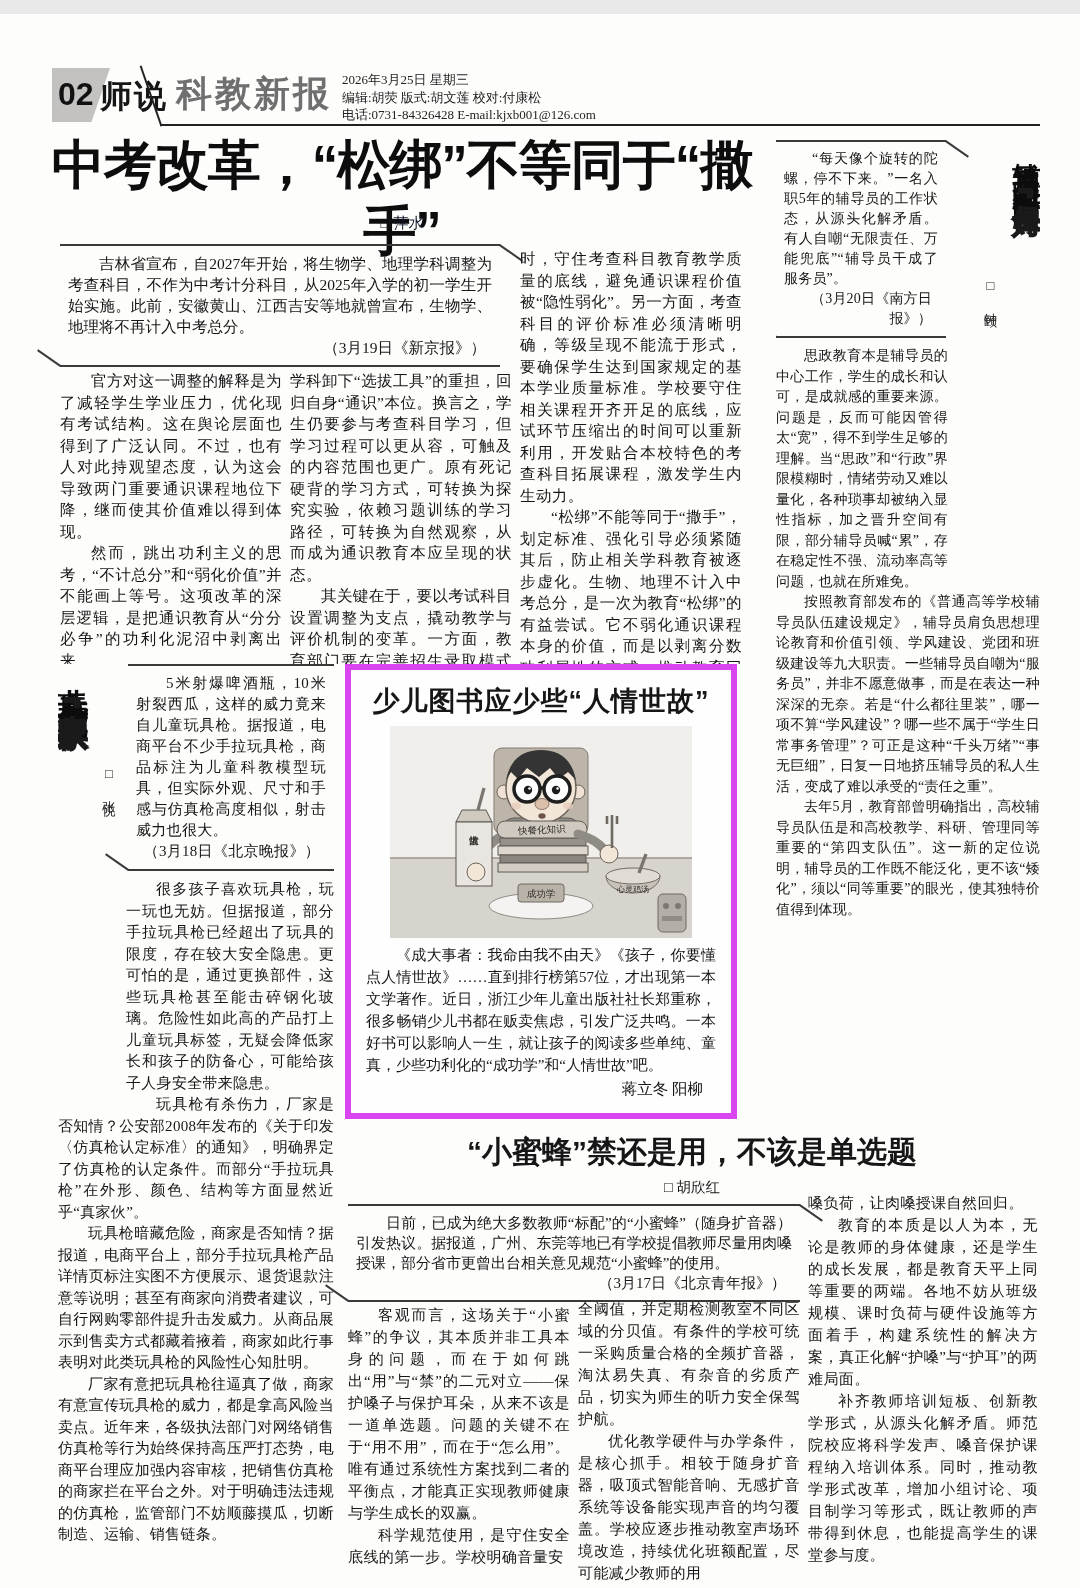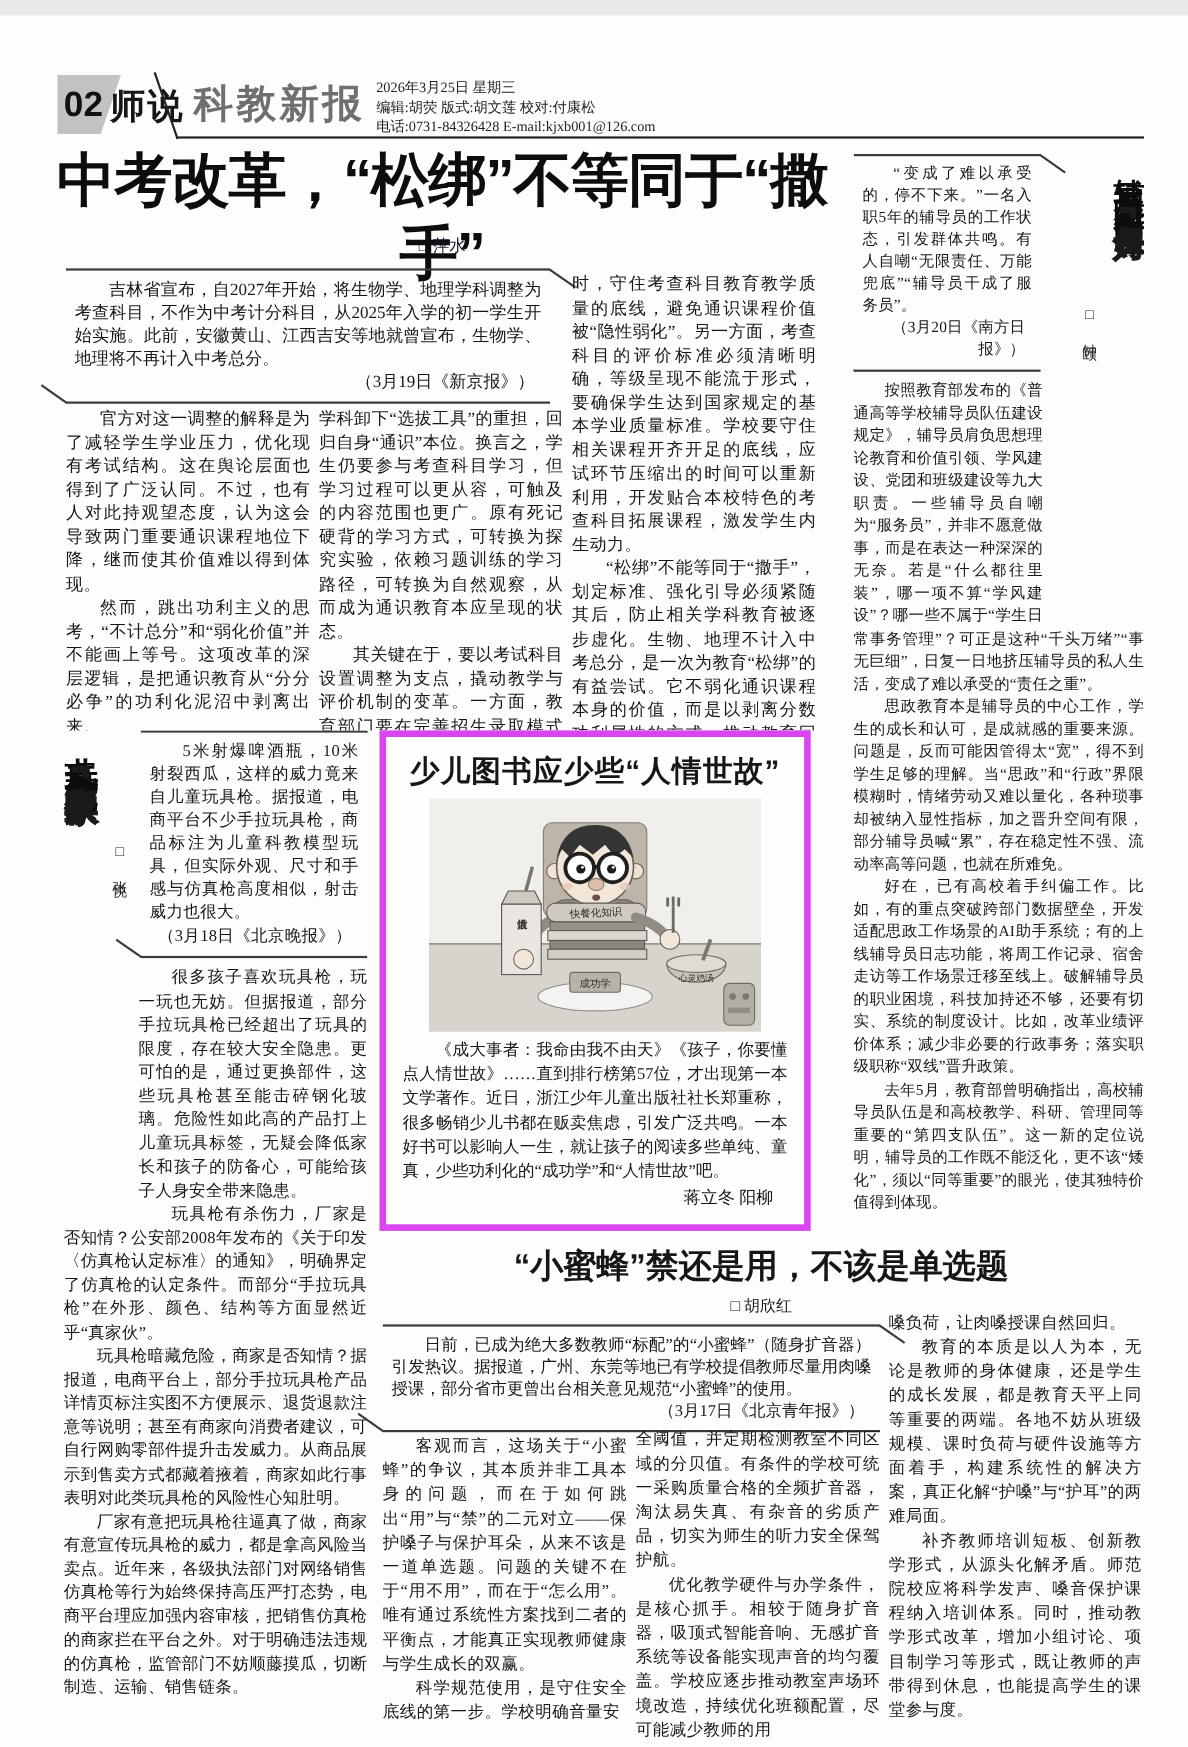--- a/index.html
+++ b/index.html
@@ -122,26 +122,25 @@
       <p>“松绑”不能等同于“撒手”，划定标准、强化引导必须紧随其后，防止相关学科教育被逐步虚化。生物、地理不计入中考总分，是一次为教育“松绑”的有益尝试。它不弱化通识课程本身的价值，而是以剥离分数功利属性的方式，推动教育回归育人本质。</p>
     </div>
   </div>
 
   <div class="coach jt">
     <div class="coach-float">
       <div class="vt-title"><span>辅导员不是随时待命的</span><span class="hollow">『保姆』</span></div>
       <div class="vt-author">□ 钟颐</div>
     </div>
     <div class="lead-box jt">
-      <p>“变成了难以承受的，停不下来。”一名入职5年的辅导员的工作状态，引发群体共鸣。有人自嘲“无限责任、万能兜底”“辅导员干成了服务员”。</p>
+      <p>“每天像个旋转的陀螺，停不下来。”一名入职5年的辅导员的工作状态，从源头化解矛盾。有人自嘲“无限责任、万能兜底”“辅导员干成了服务员”。</p>
       <span class="src">（3月20日《南方日报》）</span>
     </div>
+    <p>思政教育本是辅导员的中心工作，学生的成长和认可，是成就感的重要来源。问题是，反而可能因管得太“宽”，得不到学生足够的理解。当“思政”和“行政”界限模糊时，情绪劳动又难以量化，各种琐事却被纳入显性指标，加之晋升空间有限，部分辅导员喊“累”，存在稳定性不强、流动率高等问题，也就在所难免。</p>
     <p>按照教育部发布的《普通高等学校辅导员队伍建设规定》，辅导员肩负思想理论教育和价值引领、学风建设、党团和班级建设等九大职责。一些辅导员自嘲为“服务员”，并非不愿意做事，而是在表达一种深深的无奈。若是“什么都往里装”，哪一项不算“学风建设”？哪一些不属于“学生日常事务管理”？可正是这种“千头万绪”“事无巨细”，日复一日地挤压辅导员的私人生活，变成了难以承受的“责任之重”。</p>
-    <p>思政教育本是辅导员的中心工作，学生的成长和认可，是成就感的重要来源。问题是，反而可能因管得太“宽”，得不到学生足够的理解。当“思政”和“行政”界限模糊时，情绪劳动又难以量化，各种琐事却被纳入显性指标，加之晋升空间有限，部分辅导员喊“累”，存在稳定性不强、流动率高等问题，也就在所难免。</p>
-    <p>好在，已有高校着手纠偏工作。比如，有的重点突破跨部门数据壁垒，开发适配思政工作场景的AI助手系统；有的上线辅导员日志功能，将周工作记录、宿舍走访等工作场景迁移至线上。破解辅导员的职业困境，科技加持还不够，还要有切实、系统的制度设计。比如，改革业绩评价体系；减少非必要的行政事务；落实职级职称“双线”晋升政策。</p>
     <p>去年5月，教育部曾明确指出，高校辅导员队伍是和高校教学、科研、管理同等重要的“第四支队伍”。这一新的定位说明，辅导员的工作既不能泛化，更不该“矮化”，须以“同等重要”的眼光，使其独特价值得到体现。</p>
   </div>
 
   <div class="toy jt">
     <div class="toy-float">
       <div class="vt-title"><span>儿童玩具枪怎能成</span><span class="hollow">『真家伙』</span></div>
       <div class="vt-author">□ 张悦</div>
     </div>
     <div class="lead-box jt">
       <p>5米射爆啤酒瓶，10米射裂西瓜，这样的威力竟来自儿童玩具枪。据报道，电商平台不少手拉玩具枪，商品标注为儿童科教模型玩具，但实际外观、尺寸和手感与仿真枪高度相似，射击威力也很大。</p>

